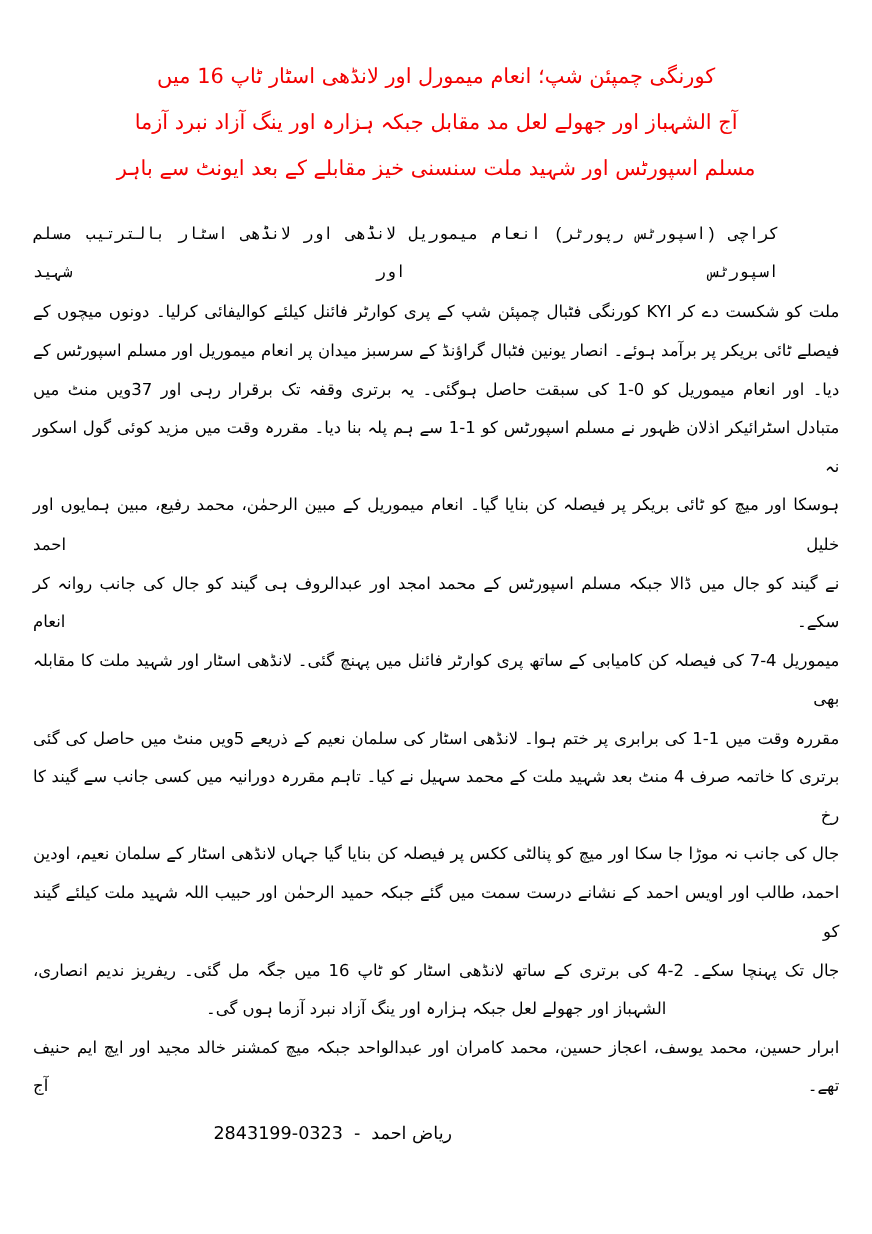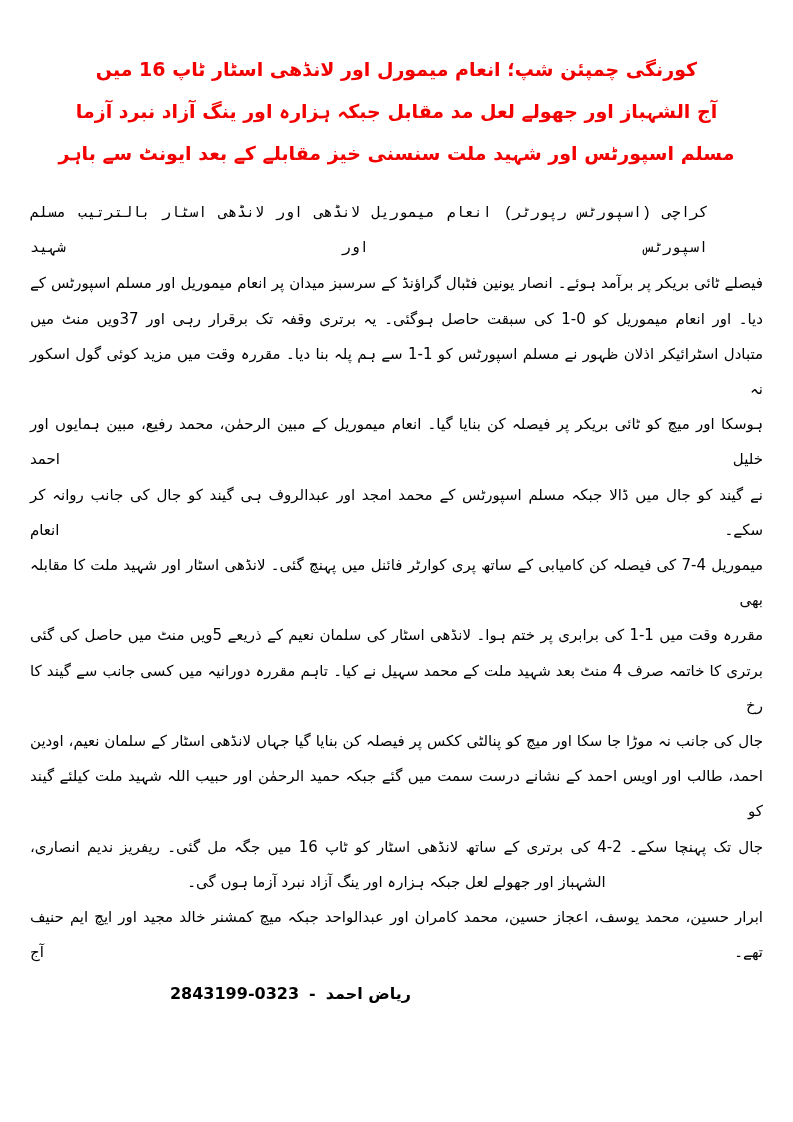--- a/index.html
+++ b/index.html
@@ -15,21 +15,21 @@
     background: #ffffff;
     box-sizing: border-box;
     padding: 48px 30px 0 30px;
     direction: rtl;
     font-family: "DejaVu Sans", sans-serif;
     overflow: hidden;
   }
   .headline {
     text-align: center;
     color: #f20000;
-    font-weight: bold;
+    font-weight: normal;
     font-size: 19px;
   }
   .headline .hline {
     line-height: 42px;
     white-space: nowrap;
   }
   .body-text {
     margin-top: 22px;
     color: #000000;
     font-size: 15px;
@@ -42,21 +42,21 @@
   .bline.first {
     padding-right: 55px;
     font-family: Liberation Mono, monospace;
   }
   .bline.last {
     text-align: center;
     text-align-last: center;
   }
   .signature {
     margin-top: 14px;
-    font-weight: bold;
+    font-weight: normal;
     font-size: 16px;
     color: #000000;
     text-align: right;
     padding-right: 352px;
     white-space: nowrap;
   }
   .signature .sep {
     display: inline-block;
     margin: 0 10px;
   }
@@ -67,20 +67,21 @@
 <div class="page">
 
   <div class="headline">
     <div class="hline">کورنگی چمپئن شپ؛ انعام میمورل اور لانڈھی اسٹار ٹاپ 16 میں</div>
     <div class="hline">آج الشہباز اور جھولے لعل مد مقابل جبکہ ہزارہ اور ینگ آزاد نبرد آزما</div>
     <div class="hline">مسلم اسپورٹس اور شہید ملت سنسنی خیز مقابلے کے بعد ایونٹ سے باہر</div>
   </div>
 
   <div class="body-text">
     <div class="bline first">کراچی (اسپورٹس رپورٹر) انعام میموریل لانڈھی اور لانڈھی اسٹار بالترتیب مسلم اسپورٹس اور شہید</div>
+    <div class="bline">ملت کو شکست دے کر KYI کورنگی فٹبال چمپئن شپ کے پری کوارٹر فائنل کیلئے کوالیفائی کرلیا۔ دونوں میچوں کے</div>
     <div class="bline">فیصلے ٹائی بریکر پر برآمد ہوئے۔ انصار یونین فٹبال گراؤنڈ کے سرسبز میدان پر انعام میموریل اور مسلم اسپورٹس کے</div>
     <div class="bline">دیا۔ اور انعام میموریل کو 0-1 کی سبقت حاصل ہوگئی۔ یہ برتری وقفہ تک برقرار رہی اور 37ویں منٹ میں</div>
     <div class="bline">متبادل اسٹرائیکر اذلان ظہور نے مسلم اسپورٹس کو 1-1 سے ہم پلہ بنا دیا۔ مقررہ وقت میں مزید کوئی گول اسکور نہ</div>
     <div class="bline">ہوسکا اور میچ کو ٹائی بریکر پر فیصلہ کن بنایا گیا۔ انعام میموریل کے مبین الرحمٰن، محمد رفیع، مبین ہمایوں اور خلیل احمد</div>
     <div class="bline">نے گیند کو جال میں ڈالا جبکہ مسلم اسپورٹس کے محمد امجد اور عبدالروف ہی گیند کو جال کی جانب روانہ کر سکے۔ انعام</div>
     <div class="bline">میموریل 4-7 کی فیصلہ کن کامیابی کے ساتھ پری کوارٹر فائنل میں پہنچ گئی۔ لانڈھی اسٹار اور شہید ملت کا مقابلہ بھی</div>
     <div class="bline">مقررہ وقت میں 1-1 کی برابری پر ختم ہوا۔ لانڈھی اسٹار کی سلمان نعیم کے ذریعے 5ویں منٹ میں حاصل کی گئی</div>
     <div class="bline">برتری کا خاتمہ صرف 4 منٹ بعد شہید ملت کے محمد سہیل نے کیا۔ تاہم مقررہ دورانیہ میں کسی جانب سے گیند کا رخ</div>
     <div class="bline">جال کی جانب نہ موڑا جا سکا اور میچ کو پنالٹی ککس پر فیصلہ کن بنایا گیا جہاں لانڈھی اسٹار کے سلمان نعیم، اودین</div>
     <div class="bline">احمد، طالب اور اویس احمد کے نشانے درست سمت میں گئے جبکہ حمید الرحمٰن اور حبیب اللہ شہید ملت کیلئے گیند کو</div>

